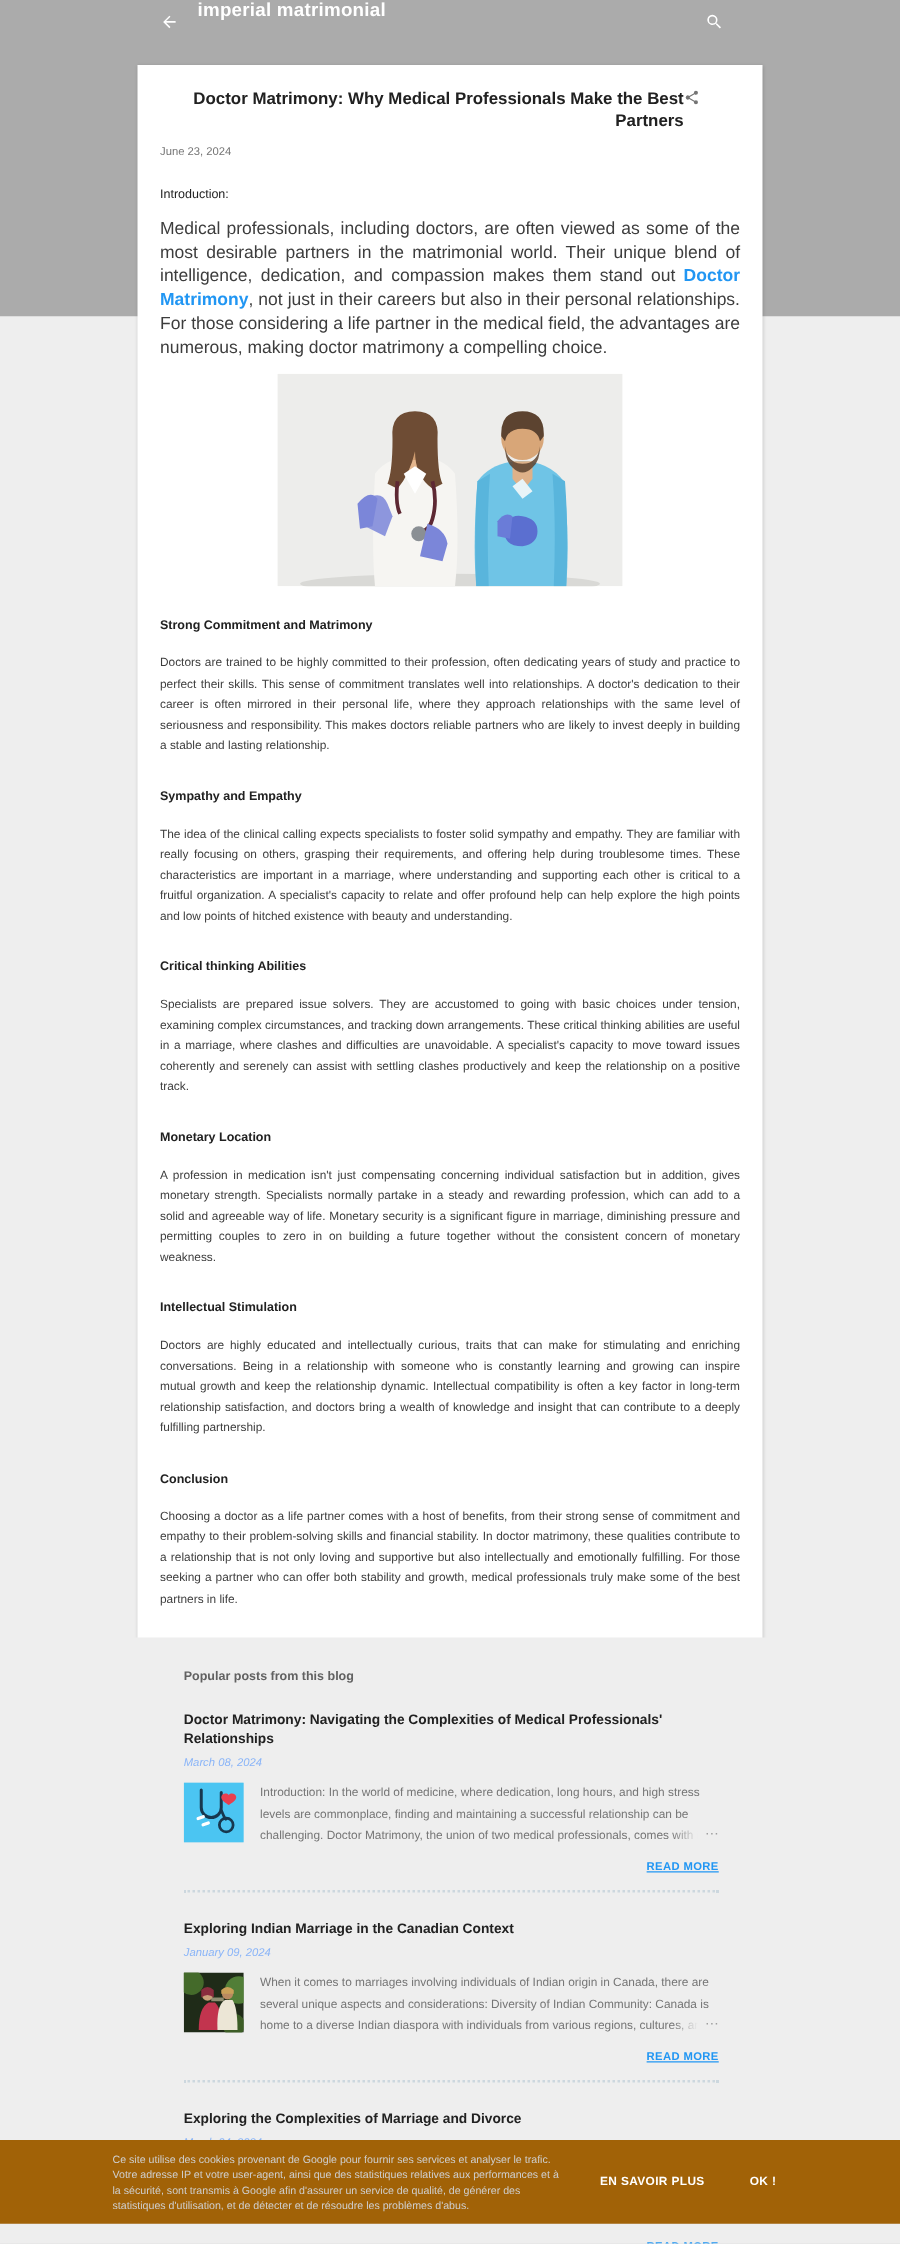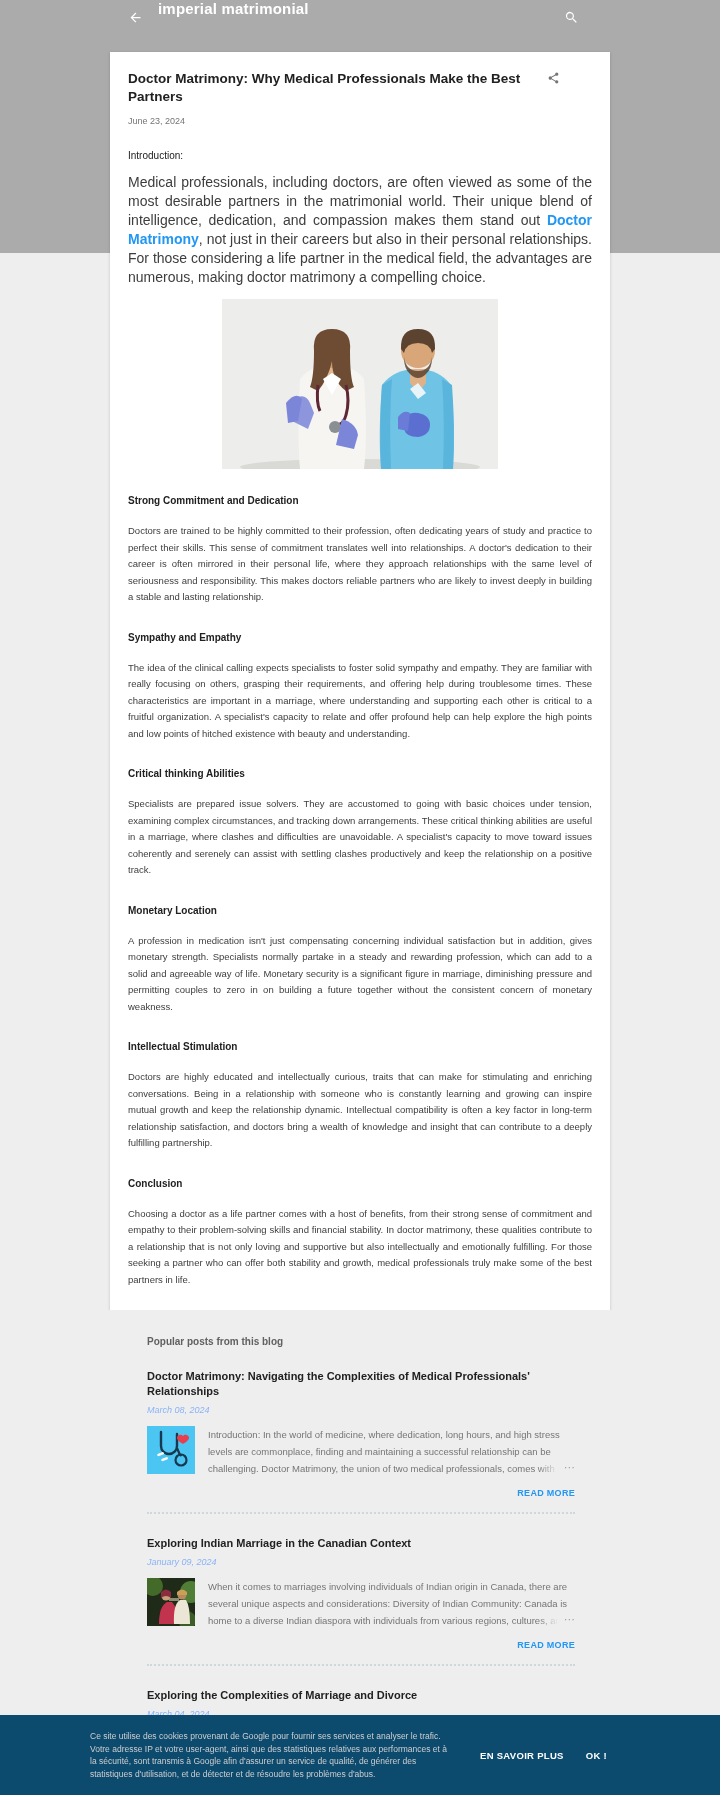--- a/index.html
+++ b/index.html
@@ -11,21 +11,21 @@
   .hero { position:absolute; top:0; left:0; width:720px; height:253px; background:#ababab; }
   .appbar { position:absolute; top:0; left:0; right:0; height:48px; z-index:5; }
   .appbar-inner { width:500px; margin:0 auto; height:48px; display:flex; align-items:flex-start; }
   .back-btn { width:34px; height:34px; margin-left:8px; display:flex; align-items:center; justify-content:center; cursor:pointer; }
   .appbar-title { color:#ffffff; font-size:15px; font-weight:bold; margin-left:6px; letter-spacing:.2px; }
   .search-btn { margin-left:auto; margin-right:22px; width:34px; height:34px; display:flex; align-items:center; justify-content:center; cursor:pointer; }
 
   
   .card { position:absolute; top:52px; left:110px; width:500px; min-height:1248px; background:#ffffff;
           box-shadow:0 1px 3px rgba(0,0,0,.18); padding:18px 18px 30px; z-index:1; }
-  .title-row { display:flex; align-items:flex-start; }
+  .title-row { display:flex; align-items:flex-start;text-align:right; }
   .post-title { font-size:13.5px; line-height:18px; font-weight:bold; color:#212121; width:420px; }
   .share-btn { margin-left:auto; margin-right:32px; margin-top:1px; cursor:pointer; }
   .post-date { margin-top:10px; font-size:9px; color:#757575; }
   .intro-head { margin-top:24px; font-size:10px; font-weight:normal; color:#212121; }
   .intro-para { margin-top:12px; font-size:14px; line-height:19px; color:#3d3d3d; text-align:justify; }
   .inline-link { color:#2196f3; font-weight:bold; text-decoration:none; cursor:pointer; }
   .photo-wrap { margin:12px auto 0; width:276px; height:170px; }
   .sec-head { margin-top:26px; font-size:10px; font-weight:bold; color:#212121; }
   .sec-para { margin-top:17px; font-size:9.5px; line-height:16.5px; color:#3d3d3d; text-align:justify; }
   .label-chip { display:inline-block; margin-left:40px; margin-top:40px; background:#f1f1f1; border-radius:15px;
@@ -44,28 +44,28 @@
   .pp-post { margin-top:22px; }
   .pp-title { font-size:11px; line-height:15px; font-weight:bold; color:#212121; cursor:pointer; }
   .pp-date { margin-top:6px; font-size:9px; font-style:italic; color:#89b4f8; cursor:pointer; }
   .pp-row { margin-top:11px; display:flex; }
   .pp-thumb { width:48px; height:48px; flex:0 0 48px; margin-right:13px; cursor:pointer; }
   .pp-snippet-wrap { position:relative; flex:1; }
   .pp-snippet { font-size:9.5px; line-height:17px; color:#757575; max-height:52px; overflow:hidden; }
   .pp-more-dots { position:absolute; right:0; top:34px; height:17px; line-height:15px; padding-left:26px;
                   background:linear-gradient(to right, rgba(238,238,238,0), #eeeeee 55%); color:#9e9e9e; font-size:11px; }
   .pp-readmore { margin-top:10px; text-align:right; font-size:9px; font-weight:bold; letter-spacing:.3px;
-                 color:#2196f3; cursor:pointer; }
+                 color:#2196f3; cursor:pointer;text-decoration:underline; }
   .pp-sep { margin-top:14px; border-bottom:2px dotted #ccd7de; }
 
   
-  .cookie { position:absolute; left:0; bottom:0; width:720px; height:80px; background:#0c4a6e; z-index:3;
+  .cookie { position:absolute; left:0; bottom:16px; width:720px; height:67px; background:#a16207; z-index:3;
             display:flex; align-items:center; }
   .cookie-text { margin-left:90px; width:358px; font-size:8.5px; line-height:12.5px; color:#cfcfcf; }
-  .cookie-actions { display:flex; align-items:center; margin-left:32px; gap:22px; }
+  .cookie-actions { display:flex; align-items:center; margin-left:32px; gap:36px; }
   .cookie-btn { color:#ffffff; font-size:9.5px; font-weight:bold; letter-spacing:.3px; cursor:pointer; white-space:nowrap; }
 
   svg { display:block; }
 </style>
 </head>
 <body>
 
 <div class="page">
 
   <div class="hero"></div>
@@ -130,21 +130,21 @@
           <path d="M179 50 q-1 -20 17 -20 q18 0 17 20 l-3 4 q-2 -10 -14 -10 q-12 0 -14 10z" fill="#5c4330"></path>
           <path d="M182 58 q2 14 14 14 q12 0 14 -14 q0 12 -6 17 q-4 4 -8 4 q-4 0 -8 -4 q-6 -5 -6 -17z" fill="#5c4330" opacity=".85"></path>
           <path d="M196 84 l-8 6 8 10 8 -6z" fill="#e8f4f8"></path>
           <path d="M182 122 q4 -10 14 -8 q12 2 12 12 q0 10 -12 12 q-12 0 -14 -8 q-2 -4 0 -8z" fill="#5b6fd0"></path>
           <path d="M176 118 q6 -8 12 -4 l-2 18 -10 -2z" fill="#6a7cd8"></path>
         </g>
       </svg>
     </div>
 
     <div>
-      <div class="sec-head">Strong Commitment and Dedication</div>
+      <div class="sec-head">Strong Commitment and Matrimony</div>
       <div class="sec-para">Doctors are trained to be highly committed to their profession, often dedicating years of study and practice to perfect their skills. This sense of commitment translates well into relationships. A doctor's dedication to their career is often mirrored in their personal life, where they approach relationships with the same level of seriousness and responsibility. This makes doctors reliable partners who are likely to invest deeply in building a stable and lasting relationship.</div>
     </div>
     <div>
       <div class="sec-head">Sympathy and Empathy</div>
       <div class="sec-para">The idea of the clinical calling expects specialists to foster solid sympathy and empathy. They are familiar with really focusing on others, grasping their requirements, and offering help during troublesome times. These characteristics are important in a marriage, where understanding and supporting each other is critical to a fruitful organization. A specialist's capacity to relate and offer profound help can help explore the high points and low points of hitched existence with beauty and understanding.</div>
     </div>
     <div>
       <div class="sec-head">Critical thinking Abilities</div>
       <div class="sec-para">Specialists are prepared issue solvers. They are accustomed to going with basic choices under tension, examining complex circumstances, and tracking down arrangements. These critical thinking abilities are useful in a marriage, where clashes and difficulties are unavoidable. A specialist's capacity to move toward issues coherently and serenely can assist with settling clashes productively and keep the relationship on a positive track.</div>
     </div>

